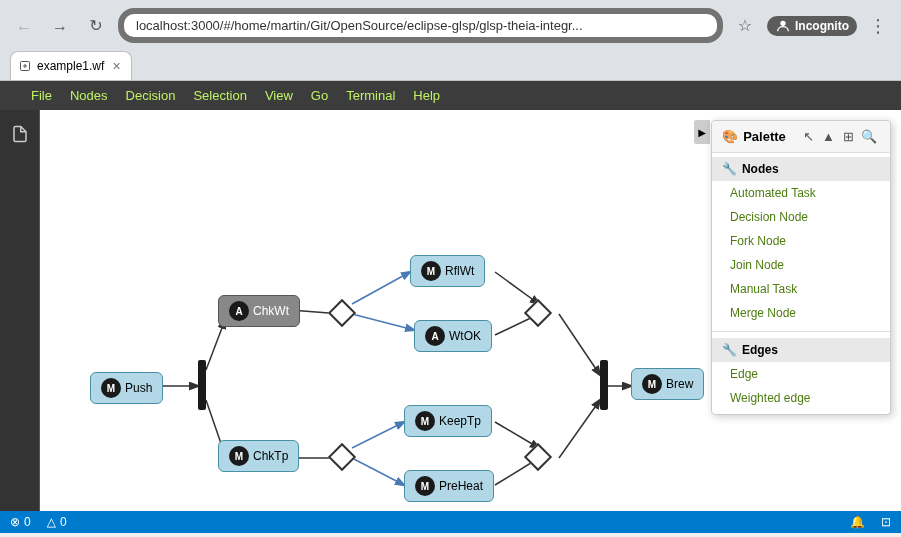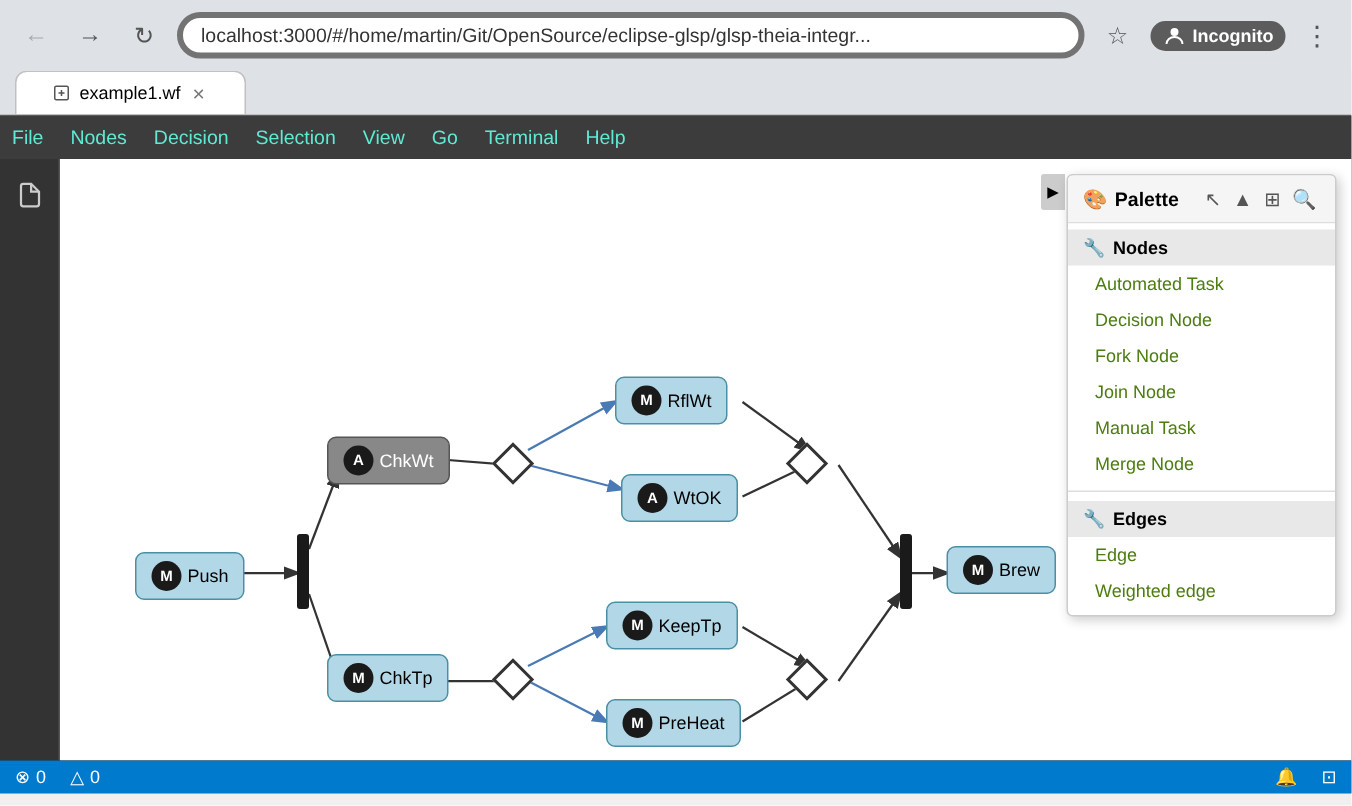--- a/index.html
+++ b/index.html
@@ -3,35 +3,35 @@
   <meta charset="utf-8">
   <style>
     * { box-sizing: border-box; margin: 0; padding: 0; }
     body { font-family: 'Segoe UI', Arial, sans-serif; font-size: 13px; background: #f0f0f0; overflow: hidden; }
 
     
     .browser-chrome { background: #dee1e6; border-bottom: 1px solid #c0c0c0; }
     .browser-toolbar { display: flex; align-items: center; padding: 8px 10px; gap: 8px; }
     .browser-nav-btn { background: none; border: none; cursor: pointer; color: #555; font-size: 16px; padding: 4px; border-radius: 50%; width: 28px; height: 28px; display: flex; align-items: center; justify-content: center; }
     .browser-nav-btn.disabled { color: #aaa; cursor: default; }
-    .browser-url-bar { flex: 1; background: white; border: 4px solid #737373; border-radius: 16px; padding: 4px 12px; font-size: 13px; color: #333; display: flex; align-items: center; gap: 6px; }
+    .browser-url-bar { flex: 1; background: white; border: 6px solid #737373; border-radius: 16px; padding: 4px 12px; font-size: 13px; color: #333; display: flex; align-items: center; gap: 6px; }
     .browser-url-bar span { overflow: hidden; text-overflow: ellipsis; white-space: nowrap; }
     .browser-menu-btn { background: none; border: none; cursor: pointer; color: #555; font-size: 18px; padding: 4px; }
     .incognito-badge { display: flex; align-items: center; gap: 4px; background: #5c5c5c; color: white; border-radius: 16px; padding: 2px 8px; font-size: 12px; font-weight: bold; }
 
     
     .tab-bar { display: flex; align-items: flex-end; padding: 0 10px; background: #dee1e6; }
-    .tab { display: flex; align-items: center; gap: 6px; background: white; border-radius: 8px 8px 0 0; padding: 6px 24px; font-size: 12px; border: 1px solid #c0c0c0; border-bottom: none; cursor: pointer; }
+    .tab { display: flex; align-items: center; gap: 6px; background: white; border-radius: 8px 8px 0 0; padding: 6px 8px; font-size: 12px; border: 1px solid #c0c0c0; border-bottom: none; cursor: pointer; }
     .tab-close { color: #777; font-size: 14px; background: none; border: none; cursor: pointer; padding: 0 2px; }
 
     
     .app-container { display: flex; flex-direction: column; height: calc(537px - 85px); background: #252526; }
 
     
-    .menu-bar { display: flex; align-items: flex-end; gap: 2px; padding: 4px 0; background: #3c3c3c; color: #5eead4; flex-shrink: 0; }
+    .menu-bar { display: flex; align-items: flex-end; gap: 2px; padding: 4px 23px; background: #3c3c3c; color: #bef264; flex-shrink: 0; }
     .menu-item { padding: 3px 8px; cursor: pointer; border-radius: 3px; font-size: 13px; }
 
     
     .main-content { display: flex; flex: 1; overflow: hidden; }
 
     
     .sidebar { width: 40px; background: #333; display: flex; flex-direction: column; align-items: center; padding: 8px 0; gap: 4px; border-right: 1px solid #555; flex-shrink: 0; }
     .sidebar-icon { width: 32px; height: 32px; display: flex; align-items: center; justify-content: center; color: #ccc; cursor: pointer; border-radius: 3px; font-size: 16px; }
 
     

